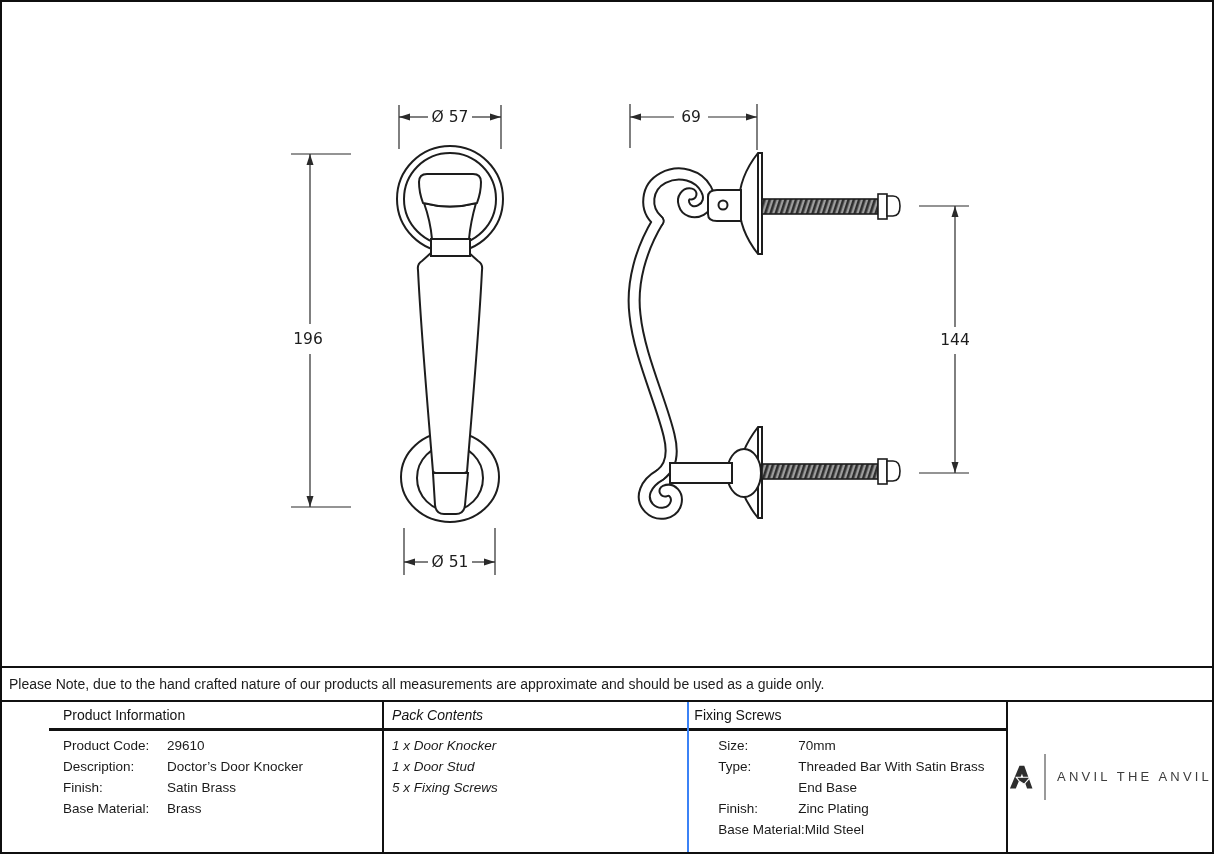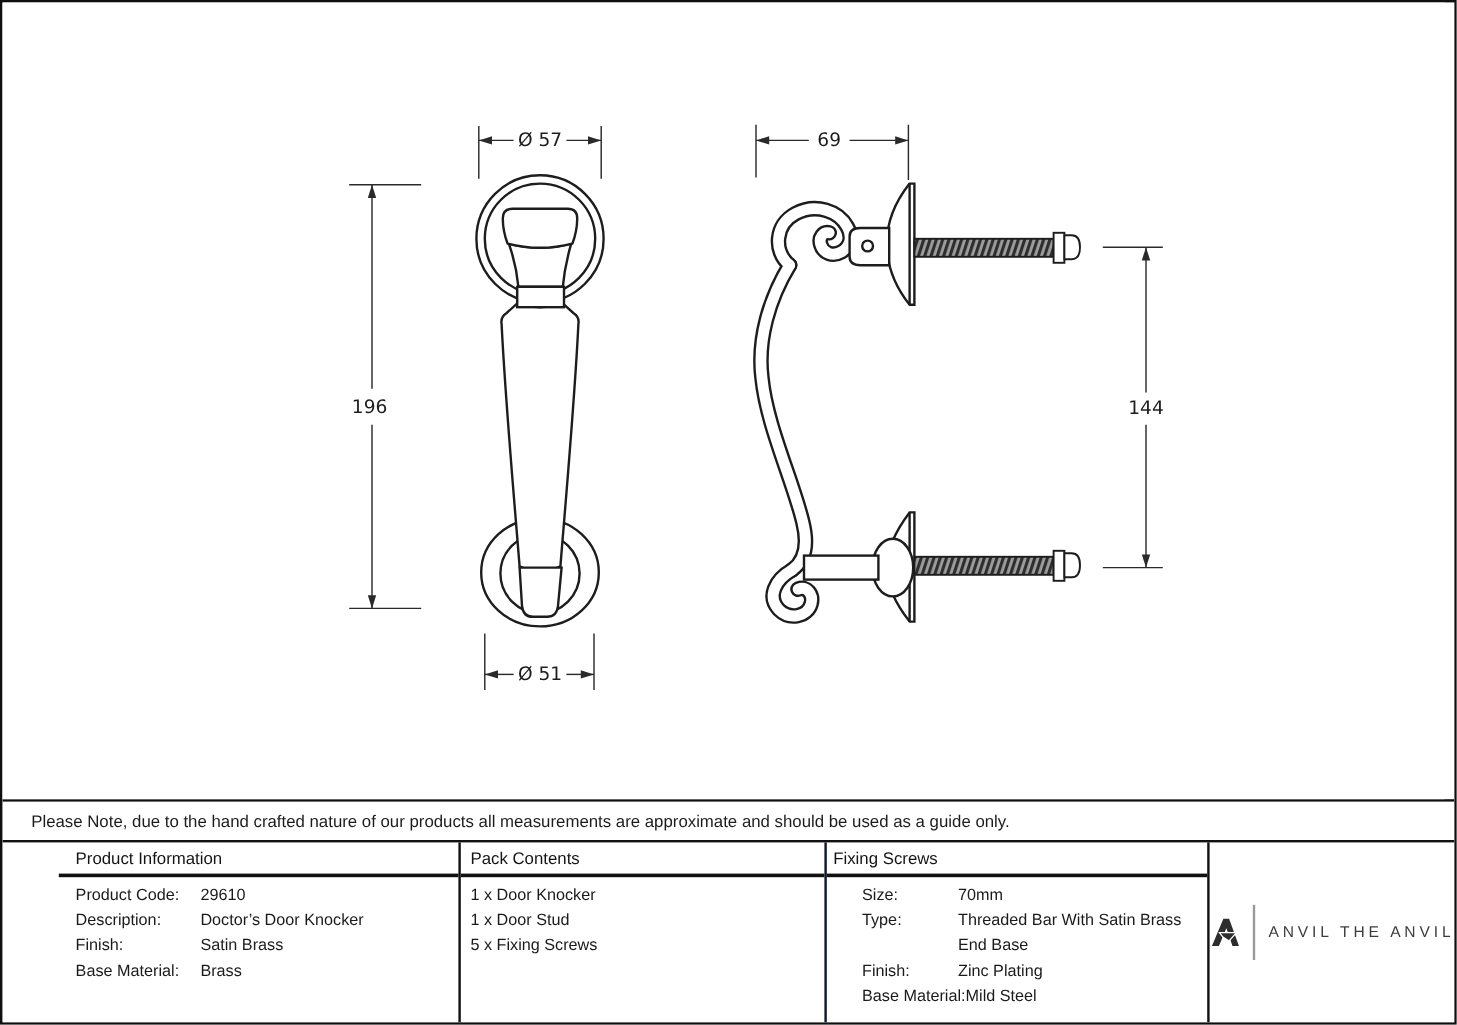--- a/index.html
+++ b/index.html
@@ -11,27 +11,27 @@
     background:#ffffff;
     position:relative;
     overflow:hidden;
   }
   .drawing-area { width:1202px; height:664px; position:relative; background:#fff; }
   .drawing-area svg { display:block; }
   .note-row {
     height:36px;
     border-top:2px solid #111; border-bottom:2px solid #111;
     display:flex; align-items:center;
-    padding-left:24px;
+    padding-left:7px;
     font-size:14px; color:#1c1c1c;
   }
   .spec-table { height:150px; display:flex;padding-left:47px; }
   .col { height:100%; }
   .col-product { width:349px; border-right:2px solid #111; }
-  .col-pack    { width:318px; border-right:2px solid #0f172a; }
+  .col-pack    { width:318px; border-right:2px solid #3b82f6;font-style:italic; }
   .col-fix     { width:332px; border-right:2px solid #111; }
   .col-logo    { flex:1; display:flex; align-items:center; justify-content:center; }
   .col-header {
     height:29px; border-bottom:3px solid #111;
     display:flex; align-items:center;
     font-size:14px; color:#141414;
   }
   .col-product .col-header, .col-product .col-body { padding-left:14px; }
   .col-pack .col-header,    .col-pack .col-body    { padding-left:8px; }
   .col-fix .col-header,     .col-fix .col-body     { padding-left:5px; }

